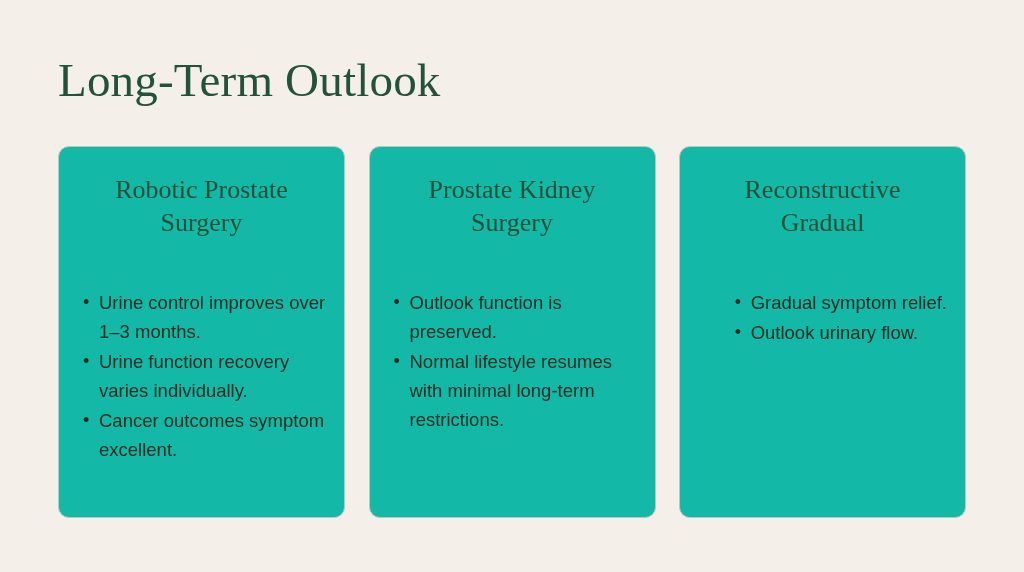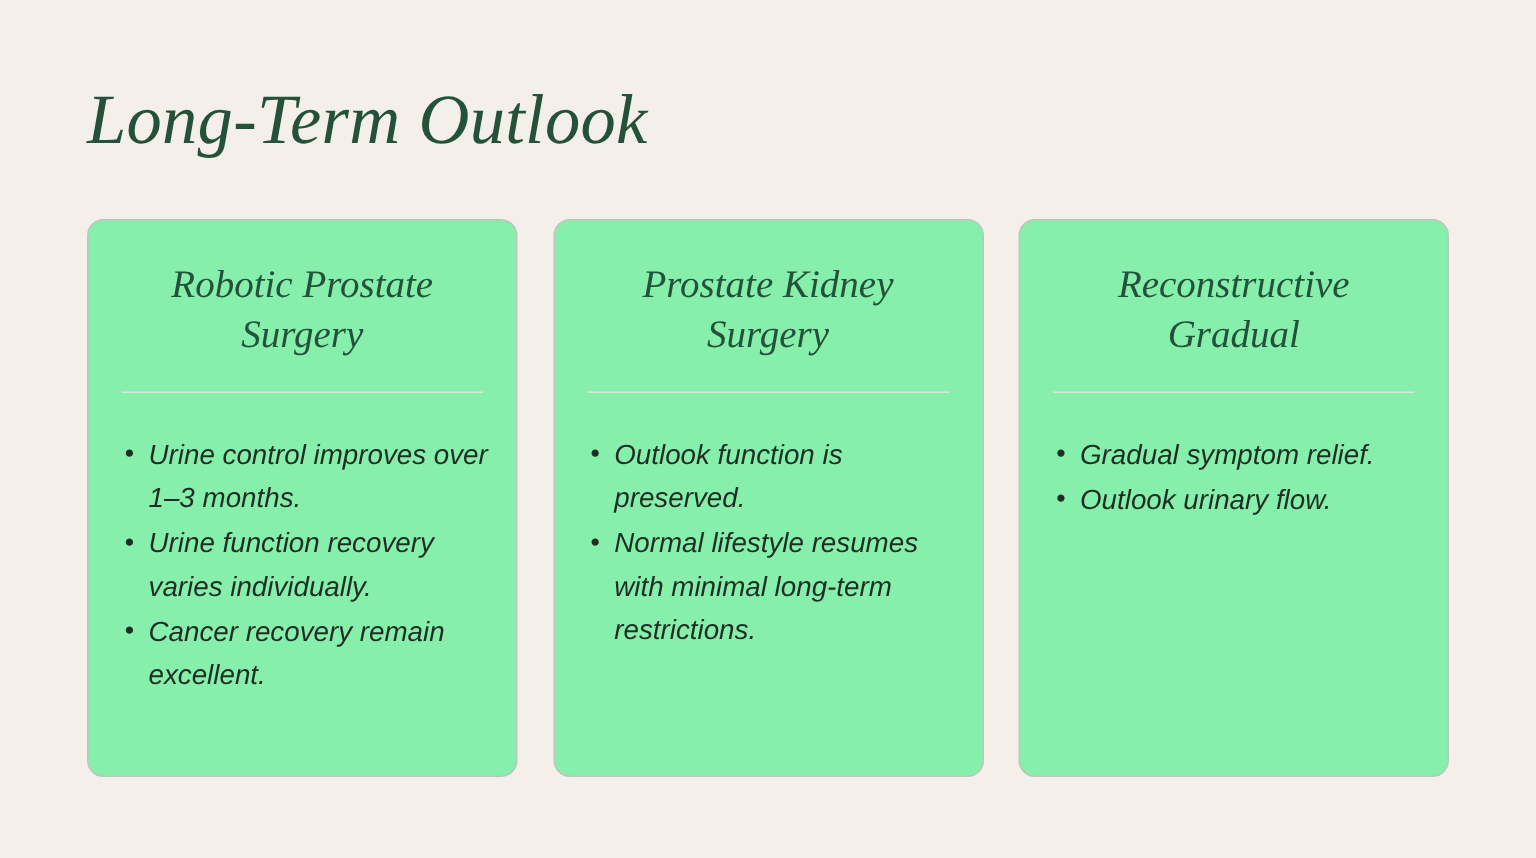--- a/index.html
+++ b/index.html
@@ -12,21 +12,20 @@
     height: 572px;
     background: #f4efe8;
     font-family: "Liberation Sans", sans-serif;
     overflow: hidden;
   }
   .slide {
     position: relative;
     width: 1024px;
     height: 572px;
     box-sizing: border-box;
-    font-style: italic;
   }
   .slide-title {
     position: absolute;
     left: 58px;
     top: 51px;
     font-family: "Liberation Serif", serif;
     font-size: 47px;
     line-height: 58px;
     color: #245139;
     letter-spacing: 0.2px;
@@ -39,26 +38,27 @@
     width: 908px;
     height: 372px;
     display: flex;
     flex-direction: row;
     justify-content: space-between;
     align-items: stretch;
   }
   .card {
     width: 287px;
     box-sizing: border-box;
-    background: #86efac;
+    background: #14b8a6;
     border: 1px solid #b9c7bd;
     border-radius: 11px;
     padding: 26px 18px 18px 18px;
     display: flex;
     flex-direction: column;
+    align-items: flex-end;
   }
   .card-title {
     font-family: "Liberation Serif", serif;
     font-size: 26px;
     line-height: 33px;
     color: #245139;
     text-align: center;
     margin: 0;
     font-weight: normal;
     padding: 0 6px;
@@ -108,21 +108,21 @@
         <li class="point">
           <span class="bullet">•</span>
           <span>Urine control improves over 1–3 months.</span>
         </li>
         <li class="point">
           <span class="bullet">•</span>
           <span>Urine function recovery varies individually.</span>
         </li>
         <li class="point">
           <span class="bullet">•</span>
-          <span>Cancer recovery remain excellent.</span>
+          <span>Cancer outcomes symptom excellent.</span>
         </li>
       </ul>
     </div>
 
     <div class="card">
       <h2 class="card-title">Prostate Kidney Surgery</h2>
       <div class="card-divider"></div>
       <ul class="card-points">
         <li class="point">
           <span class="bullet">•</span>

